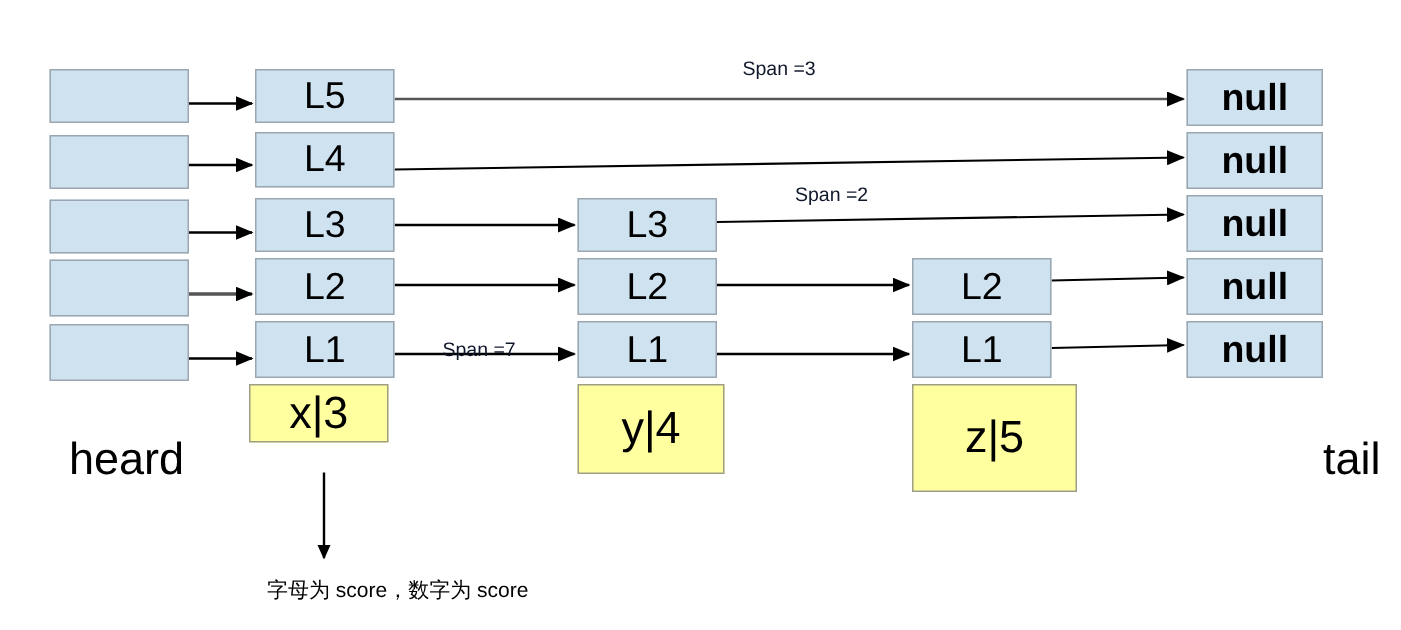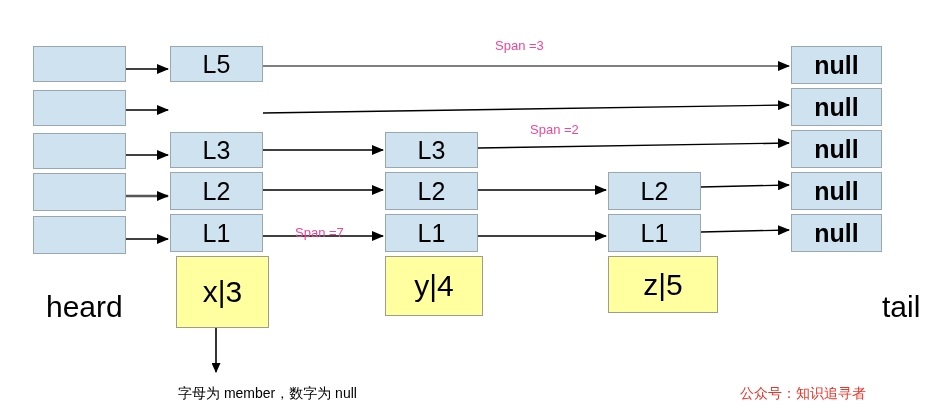--- a/index.html
+++ b/index.html
@@ -51,21 +51,21 @@
   }
   .plain-label {
     position: absolute;
     color: #000000;
     font-family: "Liberation Sans", sans-serif;
     white-space: nowrap;
   }
   .edge-label {
     position: absolute;
     font-size: 13px;
-    color: #ec4899;
+    color: #0f172a;
     font-family: "Liberation Sans", sans-serif;
     white-space: nowrap;
   }
   .side-label {
     font-size: 30px;
   }
   .caption-label {
     font-size: 14px;
     font-family: "Liberation Sans", sans-serif;
   }
@@ -143,43 +143,43 @@
     </g>
   </svg>
 
   <div class="node-box empty" style="left:33px; top:46px; width:93px; height:36px;"></div>
   <div class="node-box empty" style="left:33px; top:90px; width:93px; height:36px;"></div>
   <div class="node-box empty" style="left:33px; top:133px; width:93px; height:36px;"></div>
   <div class="node-box empty" style="left:33px; top:173px; width:93px; height:38px;"></div>
   <div class="node-box empty" style="left:33px; top:216px; width:93px; height:38px;"></div>
 
   <div class="node-box level" style="left:170px; top:46px; width:93px; height:36px;">L5</div>
+  <div class="node-box level" style="left:170px; top:88px; width:93px; height:37px;">L4</div>
   <div class="node-box level" style="left:170px; top:132px; width:93px; height:36px;">L3</div>
   <div class="node-box level" style="left:170px; top:172px; width:93px; height:38px;">L2</div>
   <div class="node-box level" style="left:170px; top:214px; width:93px; height:38px;">L1</div>
-  <div class="node-box value" style="left:176px; top:256px; width:93px; height:72px;">x|3</div>
+  <div class="node-box value" style="left:166px; top:256px; width:93px; height:39px;">x|3</div>
 
   <div class="node-box level" style="left:385px; top:132px; width:93px; height:36px;">L3</div>
   <div class="node-box level" style="left:385px; top:172px; width:93px; height:38px;">L2</div>
   <div class="node-box level" style="left:385px; top:214px; width:93px; height:38px;">L1</div>
   <div class="node-box value" style="left:385px; top:256px; width:98px; height:60px;">y|4</div>
 
   <div class="node-box level" style="left:608px; top:172px; width:93px; height:38px;">L2</div>
   <div class="node-box level" style="left:608px; top:214px; width:93px; height:38px;">L1</div>
-  <div class="node-box value" style="left:608px; top:256px; width:110px; height:57px;">z|5</div>
+  <div class="node-box value" style="left:608px; top:256px; width:110px; height:72px;">z|5</div>
 
   <div class="node-box nullbox" style="left:791px; top:46px; width:91px; height:38px;">null</div>
   <div class="node-box nullbox" style="left:791px; top:88px; width:91px; height:38px;">null</div>
   <div class="node-box nullbox" style="left:791px; top:130px; width:91px; height:38px;">null</div>
   <div class="node-box nullbox" style="left:791px; top:172px; width:91px; height:38px;">null</div>
   <div class="node-box nullbox" style="left:791px; top:214px; width:91px; height:38px;">null</div>
 
   <div class="edge-label" style="left:495px; top:38px;">Span =3</div>
   <div class="edge-label" style="left:530px; top:122px;text-align:center;">Span =2</div>
   <div class="edge-label" style="left:295px; top:225px;">Span =7</div>
 
   <div class="plain-label side-label" style="left:46px; top:290px;">heard</div>
   <div class="plain-label side-label" style="left:882px; top:290px;">tail</div>
 
-  <div class="plain-label caption-label" style="left:178px; top:385px;">字母为 member，数字为 null</div>
-  <div class="plain-label watermark-label" style="left:740px; top:385px;">公众号：知识追寻者</div>
+  <div class="plain-label caption-label" style="left:178px; top:385px;">字母为 score，数字为 score</div>
 
 </div>
 
 </body></html>

